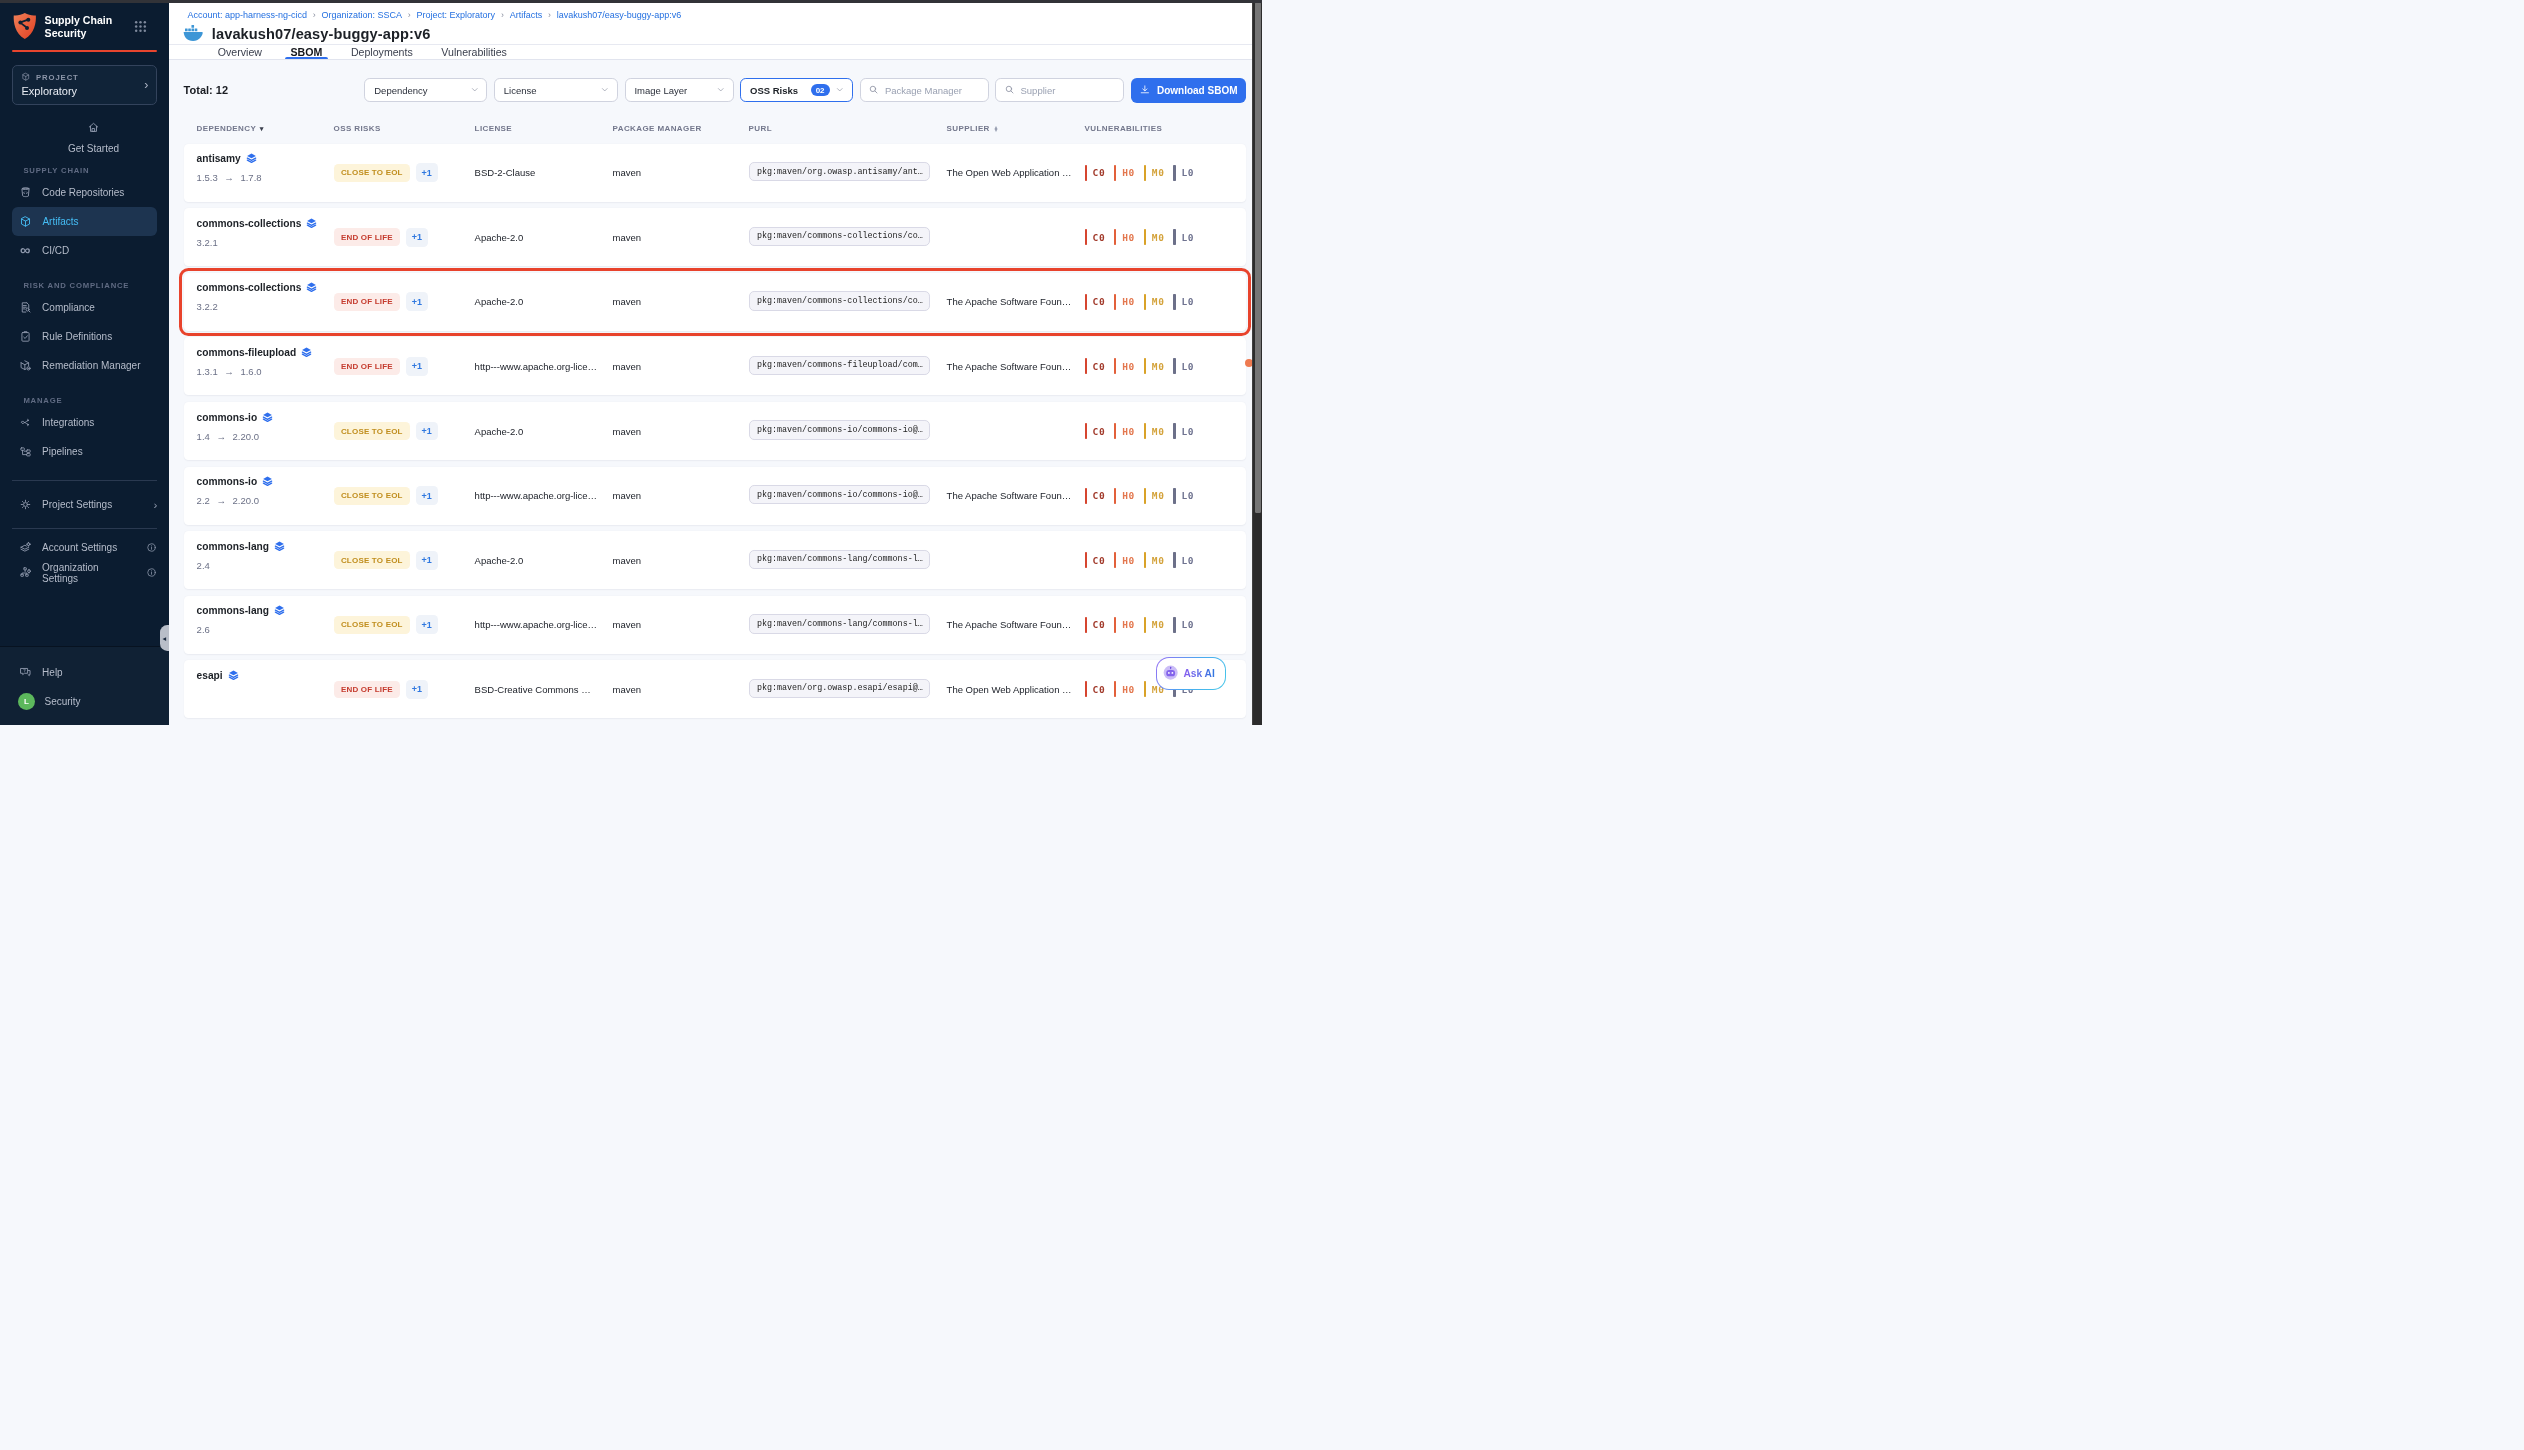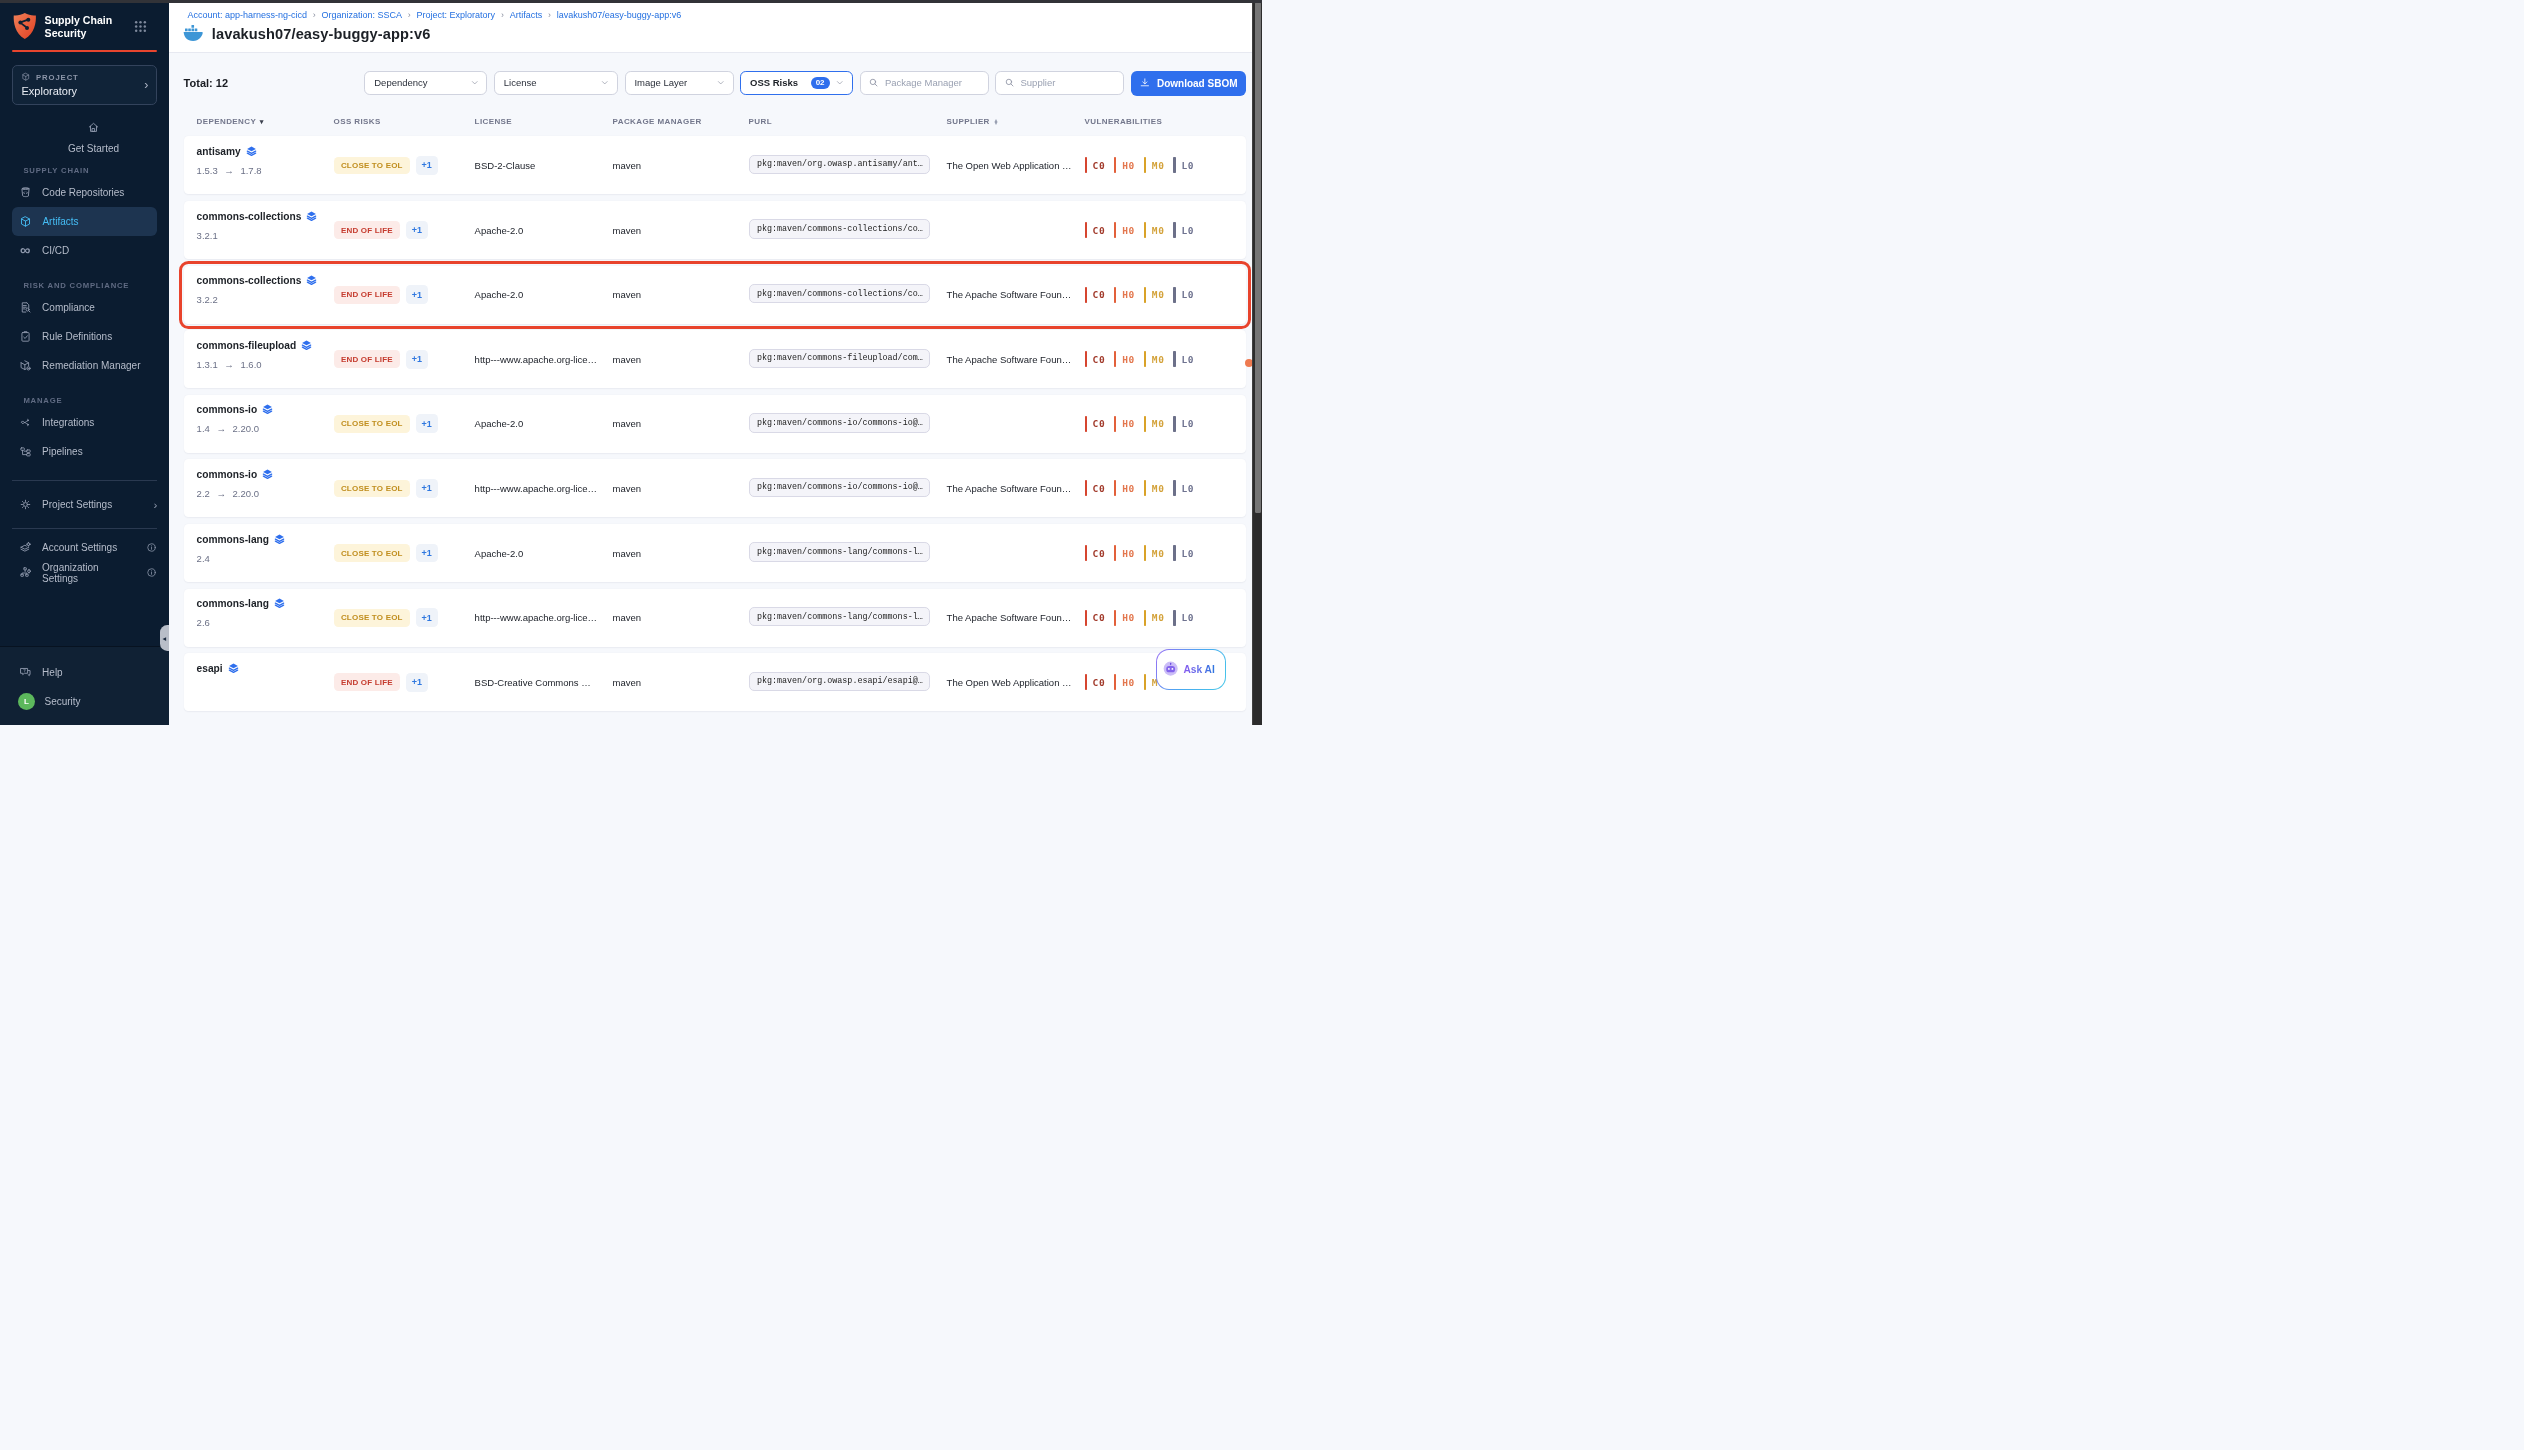--- a/index.html
+++ b/index.html
@@ -75,21 +75,21 @@
   .risk-badge { font-size:8px; font-weight:bold; letter-spacing:0.2px; padding:4.4px 7.3px; border-radius:4.4px; white-space:nowrap; }
   .risk-warn { color:#c08e1e; background:#fdf4da; }
   .risk-danger { color:#c53b2e; background:#fcebe8; }
   .plus-badge { margin-left:5.8px; color:#2f78e0; background:#eff3f9; font-size:9px; font-weight:bold; padding:4.4px 5.8px; border-radius:4.4px; }
   .cell-text { font-size:9.5px; color:#20242c; }
   .purl-chip { display:inline-block; max-width:181px; font-family:Liberation Mono, monospace; font-size:8.4px; color:#222; background:#f4f4f9; border:0.7px solid #d9d9e6; border-radius:5.1px; padding:3.7px 7.3px; white-space:nowrap; overflow:hidden; cursor:pointer; }
   .vuln-cell { display:flex; align-items:center; }
   .vuln-bar { width:2.2px; height:16px; border-radius:0.7px; }
   .vuln-txt { font-family:"DejaVu Sans Mono",monospace; font-size:9.5px; font-weight:bold; letter-spacing:0.7px; margin:0 8.8px 0 5.8px; }
 
-  .ask-ai { position:absolute; right:36px; bottom:35px; height:41px; padding:0 10.2px 0 5.8px; display:flex; align-items:center; gap:5.1px; border-radius:13px; border:1.5px solid transparent; background:linear-gradient(#fff,#fff) padding-box, linear-gradient(120deg,#9a6ef5,#4aa8f0,#46c8e8) border-box; cursor:pointer; z-index:30; }
+  .ask-ai { position:absolute; right:36px; bottom:35px; height:33px; padding:0 10.2px 0 5.8px; display:flex; align-items:center; gap:5.1px; border-radius:13px; border:1.5px solid transparent; background:linear-gradient(#fff,#fff) padding-box, linear-gradient(120deg,#9a6ef5,#4aa8f0,#46c8e8) border-box; cursor:pointer; z-index:30; }
   .ask-label { font-size:10.2px; font-weight:bold; background:linear-gradient(90deg,#8a5cf0,#2f78e0); -webkit-background-clip:text; background-clip:text; color:transparent; }
   .orange-dot { position:absolute; left:1076px; top:359px; width:8px; height:8px; border-radius:50%; background:#ee7a50; z-index:20; }
 
   .scrollbar { position:absolute; right:0; top:0; bottom:0; width:10.2px; background:#2c2c2c; border-left:0.7px solid #404040; z-index:50; cursor:pointer; }
   .scrollbar .thumb { position:absolute; top:2.2px; left:2.2px; right:0.7px; height:511px; background:#757575; border-radius:1.5px; }
 </style>
 </head>
 <body>
 
 <div class="app">
@@ -334,20 +334,26 @@
               <rect x="2.6" y="4.5" width="3.4" height="3.5" rx=".4"></rect>
               <rect x="6.8" y="4.5" width="3.4" height="3.5" rx=".4"></rect>
               <rect x="11" y="4.5" width="3.4" height="3.5" rx=".4"></rect>
               <rect x="15.2" y="4.5" width="3.4" height="3.5" rx=".4"></rect>
               <path d="M.8 9.2h23.6c.9 0 1.4.6 1.2 1.5-.9 4.2-4.7 10-12.5 10C5.3 20.7 1.6 16.2.8 9.2z"></path>
             </svg></span>
         <h1 class="page-title">lavakush07/easy-buggy-app:v6</h1>
       </div>
     </header>
 
+    <div class="tabsbar" id="tabsbar">
+        <div class="tab">Overview</div>
+        <div class="tab active">SBOM</div>
+        <div class="tab">Deployments</div>
+        <div class="tab">Vulnerabilities</div>
+      </div>
 
     <div class="content">
       <div class="toolbar">
         <span class="total">Total: 12</span>
         <div class="filter-group" id="filter-group">
             <div class="select" style="width: 123px;">
               <span class="lbl">Dependency</span>
               <span style="display:flex">
                 <svg width="9.5" height="9.5" viewBox="0 0 20 20" fill="none" stroke="#8b90a0" stroke-width="1.4" stroke-linecap="round" stroke-linejoin="round">
                   <path d="M5 7.5l5 5 5-5"></path>

